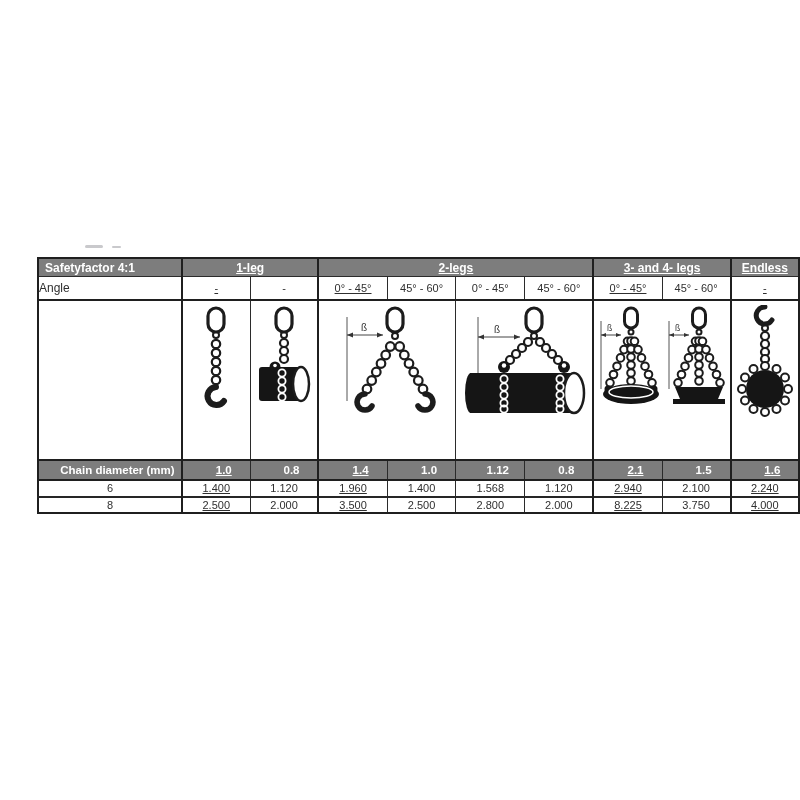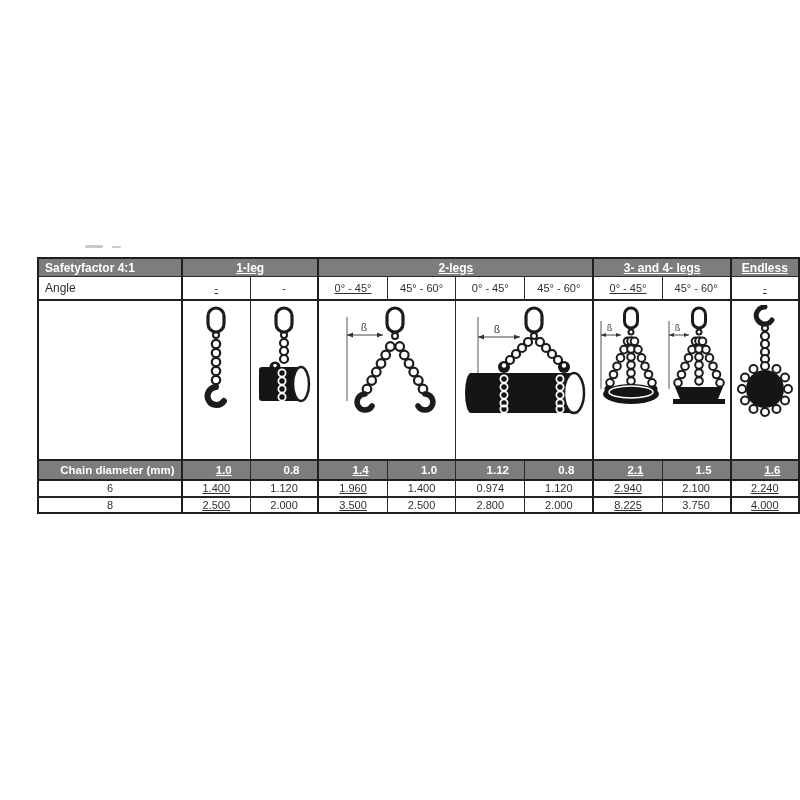--- a/index.html
+++ b/index.html
@@ -11,21 +11,21 @@
   .tbl-wrap{position:absolute;left:37px;top:257px;}
   table{border-collapse:collapse;table-layout:fixed;border:2px solid #1f1f1f;}
   col.lab{width:145px;}
   col.c{width:68.7px;}
   td{border:1px solid #2b2b2b;padding:0;text-align:center;vertical-align:middle;
      font-size:11px;overflow:hidden;white-space:nowrap;}
   td.sec{border-left:2px solid #1f1f1f;text-decoration:underline;}
   tr.hdr td{height:17px;background:#7d7d7d;color:#ffffff;font-weight:bold;font-size:12px;}
   tr.hdr td.lab{ text-align:left;padding-left:6px;}
   tr.angle td{height:22px;font-size:11px;border-bottom:2px solid #1f1f1f;}
-  tr.angle td.lab{text-align:left;padding-left:6px;font-size:12px;}
+  tr.angle td.lab{text-align:left;font-size:12px;}
   tr.imgs td{height:158px;vertical-align:top;border-bottom:2px solid #1f1f1f;}
   tr.imgs svg{display:inline-block;margin-top:4px;}
   tr.diam td{height:18px;background:#7d7d7d;color:#ffffff;font-weight:bold;
              font-size:11.5px;border-top:2px solid #1f1f1f;border-bottom:2px solid #1f1f1f;padding-left:15px;}
   tr.data td{height:14.5px;border-top:2px solid #262626;}
   .duo{display:flex;justify-content:center;gap:2px;}
 </style>
 </head>
 <body>
 
@@ -268,21 +268,21 @@
     <td>1.5</td>
     <td class="sec">1.6</td>
   </tr>
 
   <tr class="data">
     <td class="lab">6</td>
     <td class="sec">1.400</td>
     <td>1.120</td>
     <td class="sec">1.960</td>
     <td>1.400</td>
-    <td>0.974</td>
+    <td>1.568</td>
     <td>1.120</td>
     <td class="sec">2.940</td>
     <td>2.100</td>
     <td class="sec">2.240</td>
   </tr>
   <tr class="data">
     <td class="lab">8</td>
     <td class="sec">2.500</td>
     <td>2.000</td>
     <td class="sec">3.500</td>

